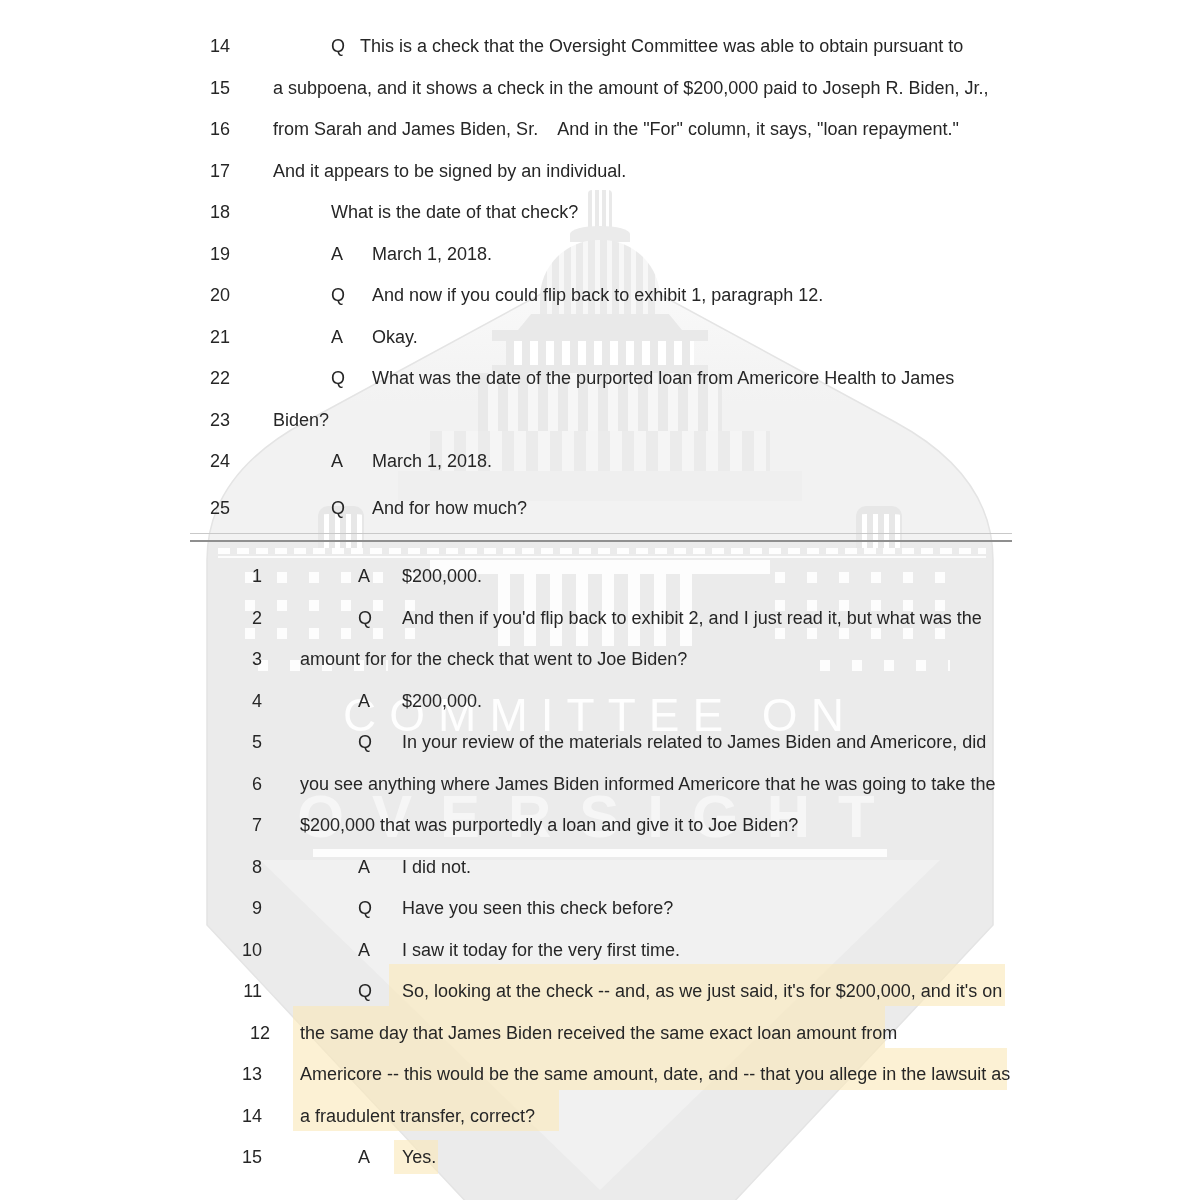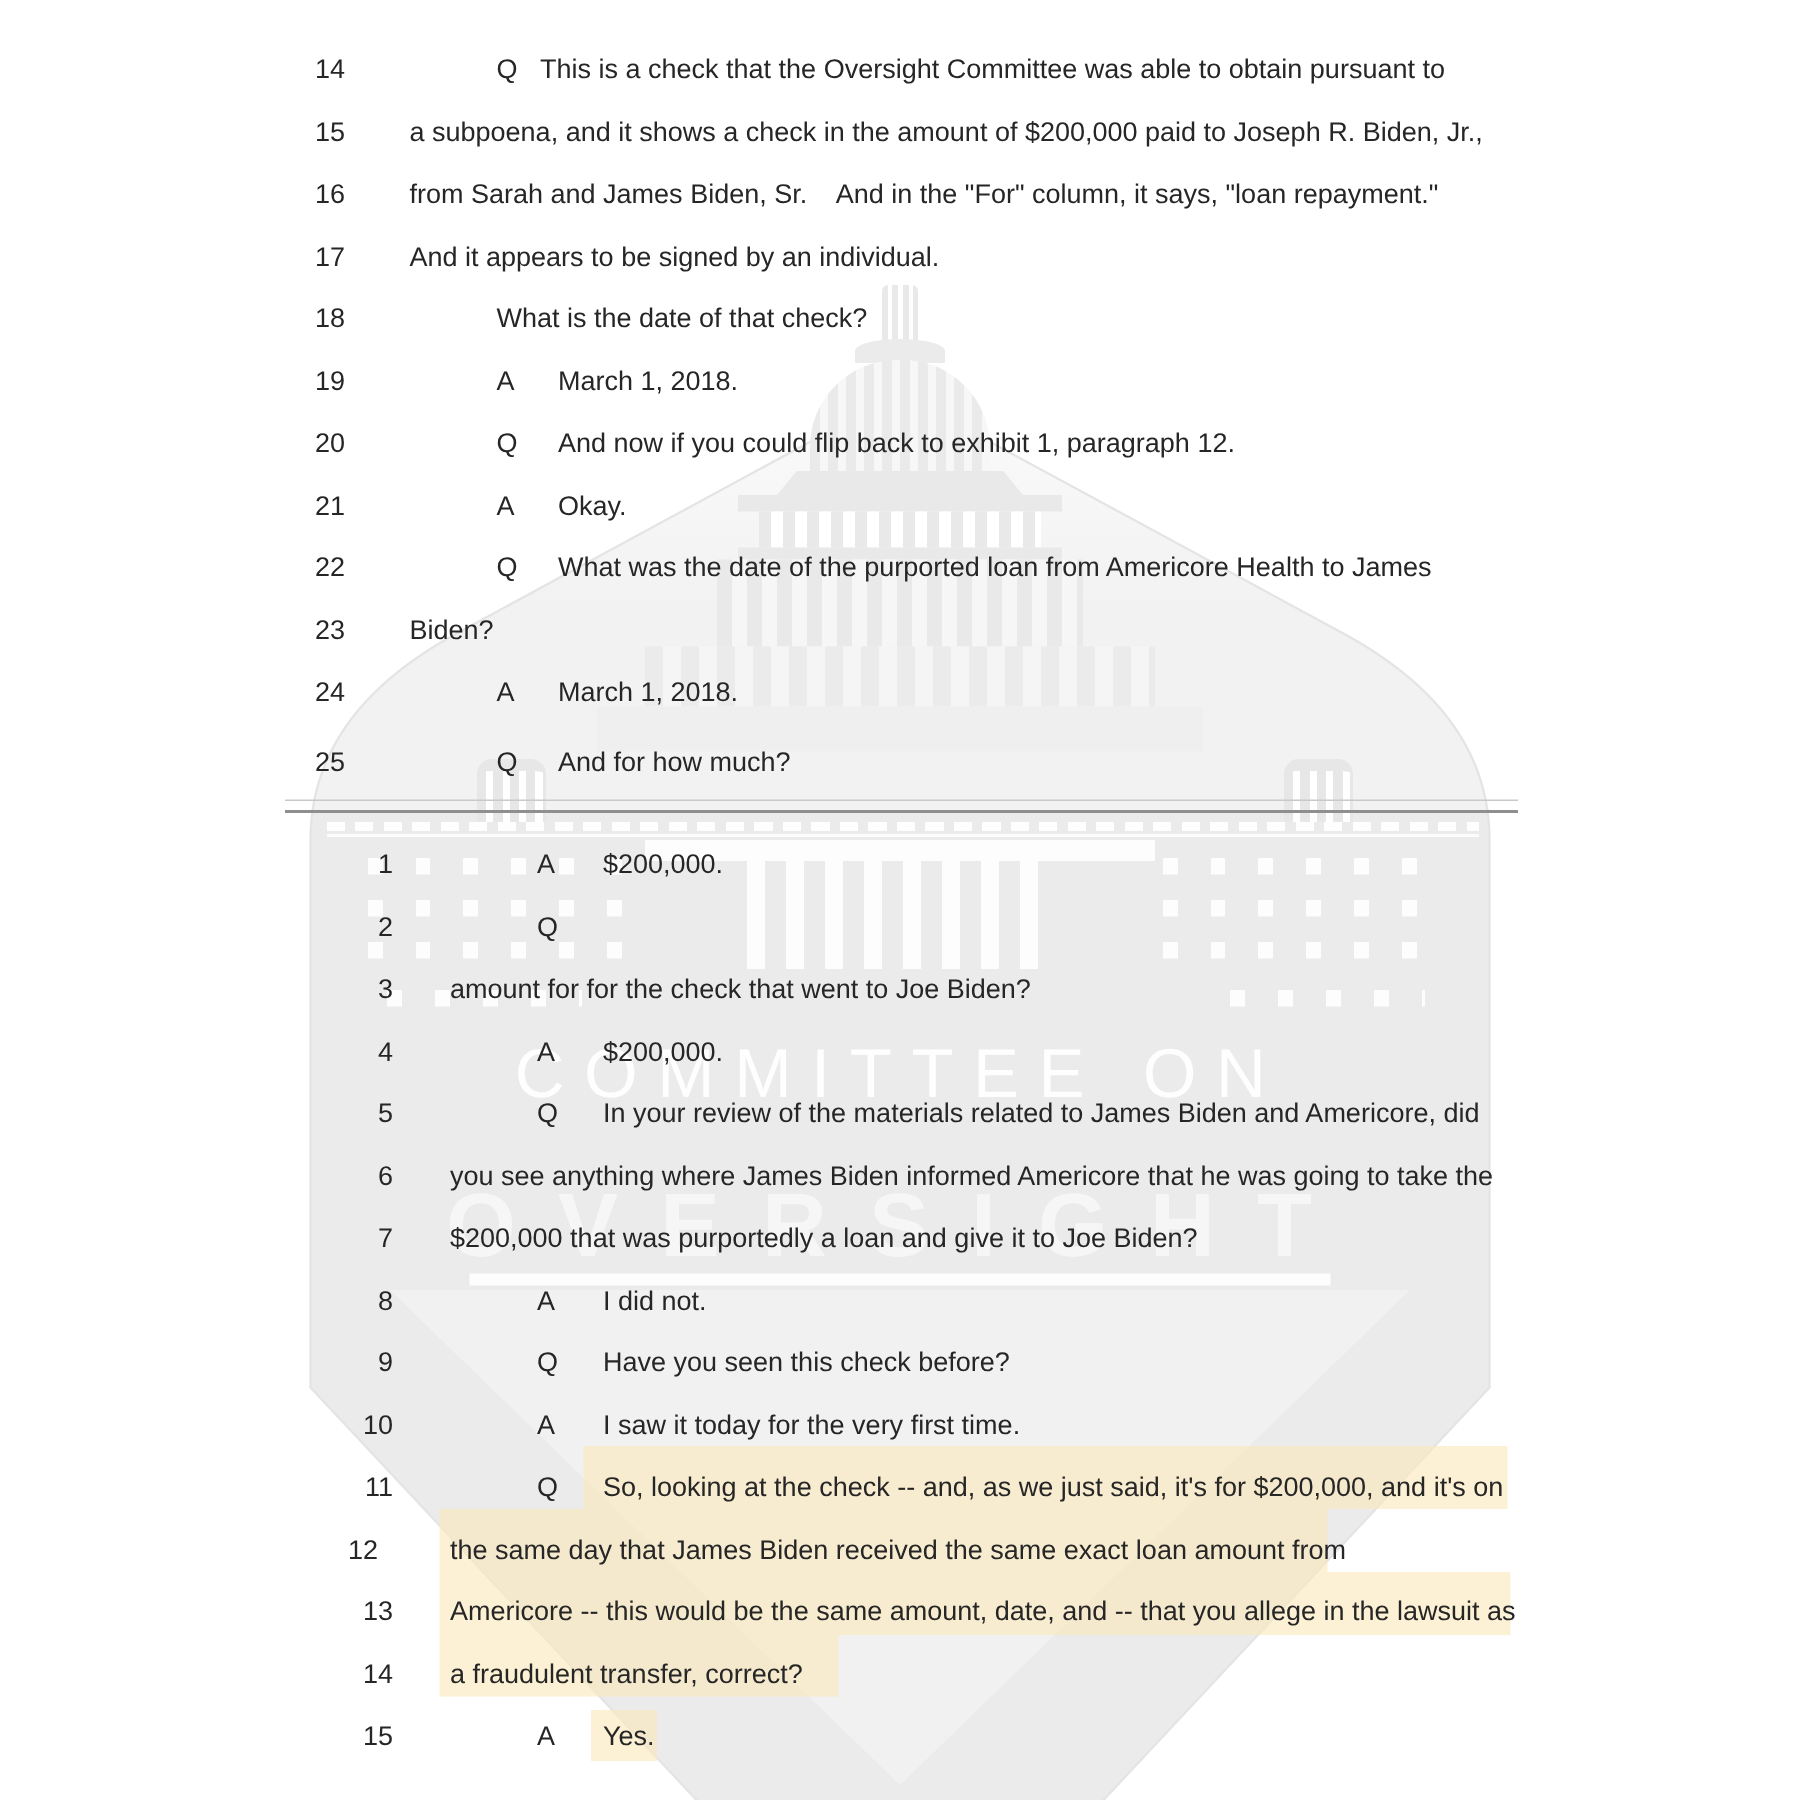--- a/index.html
+++ b/index.html
@@ -185,20 +185,21 @@
     </div>
   <div id="page2">
       <div class="row" style="top: 562px;">
         <span style="left: 228px; width: 34px; text-align: right;">1</span>
         <span style="left: 358px;">A</span>
         <span style="left: 402px;">$200,000.</span>
       </div>
       <div class="row" style="top: 603.5px;">
         <span style="left: 228px; width: 34px; text-align: right;">2</span>
         <span style="left: 358px;">Q</span>
+        <span style="left: 402px;">And then if you'd flip back to exhibit 2, and I just read it, but what was the</span>
       </div>
       <div class="row" style="top: 645px;">
         <span style="left: 228px; width: 34px; text-align: right;">3</span>
         <span style="left: 300px;">amount for for the check that went to Joe Biden?</span>
       </div>
       <div class="row" style="top: 686.5px;">
         <span style="left: 228px; width: 34px; text-align: right;">4</span>
         <span style="left: 358px;">A</span>
         <span style="left: 402px;">$200,000.</span>
       </div>
@@ -229,21 +230,21 @@
         <span style="left: 228px; width: 34px; text-align: right;">10</span>
         <span style="left: 358px;">A</span>
         <span style="left: 402px;">I saw it today for the very first time.</span>
       </div>
       <div class="row" style="top: 977px;">
         <span style="left: 228px; width: 34px; text-align: right;">11</span>
         <span style="left: 358px;">Q</span>
         <span style="left: 402px;">So, looking at the check -- and, as we just said, it's for $200,000, and it's on</span>
       </div>
       <div class="row" style="top: 1018.5px;">
-        <span style="left: 218px; width: 34px; text-align: right;">12</span>
+        <span style="left: 236px; width: 34px; text-align: right;">12</span>
         <span style="left: 300px;">the same day that James Biden received the same exact loan amount from</span>
       </div>
       <div class="row" style="top: 1060px;">
         <span style="left: 228px; width: 34px; text-align: right;">13</span>
         <span style="left: 300px;">Americore -- this would be the same amount, date, and -- that you allege in the lawsuit as</span>
       </div>
       <div class="row" style="top: 1101.5px;">
         <span style="left: 228px; width: 34px; text-align: right;">14</span>
         <span style="left: 300px;">a fraudulent transfer, correct?</span>
       </div>

